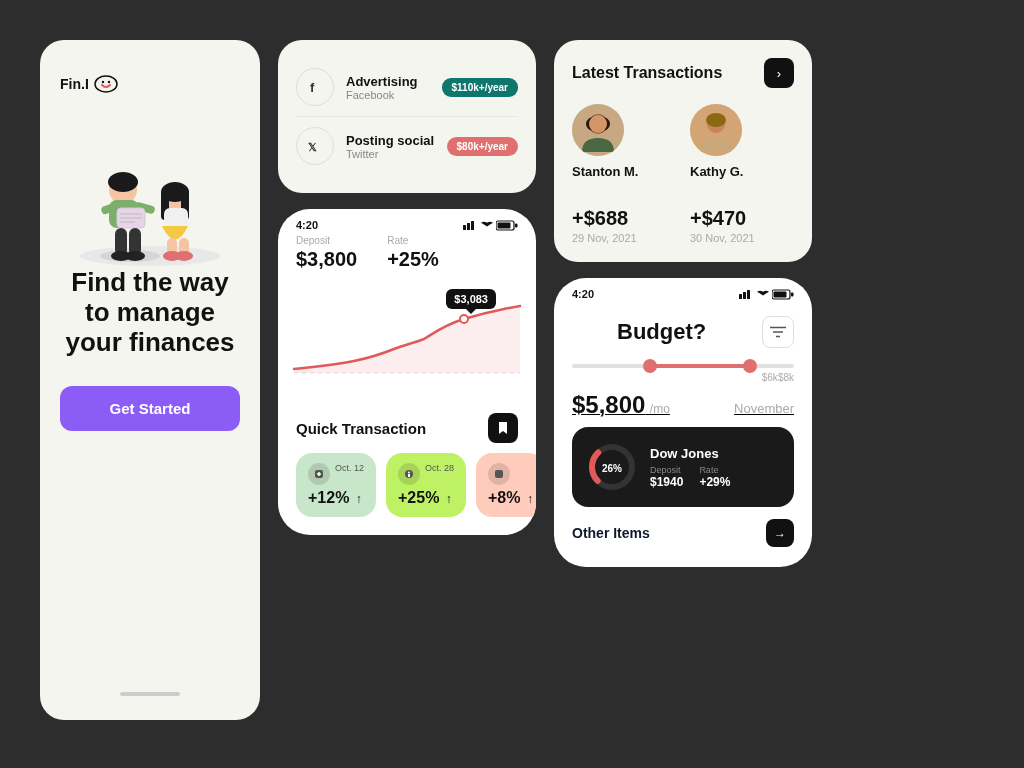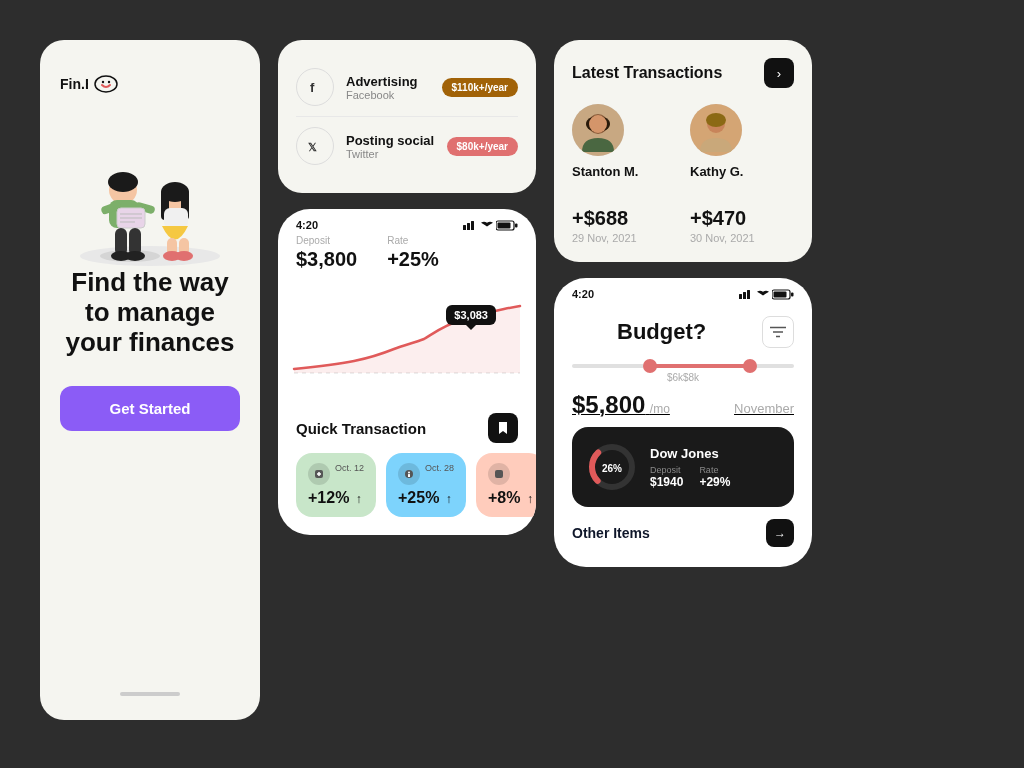--- a/index.html
+++ b/index.html
@@ -119,21 +119,21 @@
     .social-info { flex: 1; }
     .social-title { font-size: 13px; font-weight: 700; color: #111; }
     .social-sub { font-size: 11px; color: #888; }
     .badge-pill {
       border-radius: 20px;
       padding: 4px 10px;
       font-size: 10px;
       font-weight: 700;
       color: #fff;
     }
-    .badge-red { background: #a16207; }
+    .badge-red { background: #0f766e; border-radius: 9px; }
     .badge-salmon { background: #e07070; }
 
     
     .card-activity {
       background: #fff;
       border-radius: 32px;
       padding: 0;
       overflow: hidden;
       position: relative;
     }
@@ -173,21 +173,21 @@
 
     
     .chart-area {
       position: relative;
       height: 120px;
       margin: 0 0 0;
       overflow: visible;
     }
     .chart-tooltip {
       position: absolute;
-      top: 24px;
+      top: 8px;
       right: 40px;
       background: #111;
       color: #fff;
       font-size: 11px;
       font-weight: 700;
       padding: 4px 8px;
       border-radius: 6px;
     }
     .chart-tooltip::after {
       content: '';
@@ -221,21 +221,21 @@
       padding: 0 18px 18px;
       overflow: hidden;
     }
     .tx-card {
       border-radius: 16px;
       padding: 10px 12px;
       min-width: 80px;
       flex-shrink: 0;
     }
     .tx-card-green { background: #c8e6c9; }
-    .tx-card-yellow { background: #7dd3fc; }
+    .tx-card-yellow { background: #bef264; }
     .tx-card-pink { background: #ffccbc; }
     .tx-card-top {
       display: flex;
       justify-content: space-between;
       align-items: flex-start;
       margin-bottom: 4px;
     }
     .tx-date { font-size: 9px; color: #555; font-weight: 500; }
     .tx-icon-small {
       width: 22px; height: 22px;
@@ -252,21 +252,20 @@
       display: flex;
       flex-direction: column;
       gap: 16px;
       width: 258px;
       flex-shrink: 0;
     }
 
     
     .card-transactions {
       padding: 18px;
-      border-radius: 25px;
     }
     .tx-header-row {
       display: flex;
       justify-content: space-between;
       align-items: center;
       margin-bottom: 16px;
     }
     .tx-header-title { font-size: 16px; font-weight: 700; color: #111; }
     .arrow-btn {
       width: 30px; height: 30px;
@@ -336,21 +335,21 @@
     .slider-thumb {
       position: absolute;
       width: 14px; height: 14px;
       background: #e07070;
       border-radius: 50%;
       top: -5px;
       transform: translateX(-50%);
     }
     .slider-labels {
       display: flex;
-      justify-content: center;
+      justify-content: flex-end;
       font-size: 10px;
       color: #aaa;
       margin-top: 2px;
     }
     .budget-amount-row {
       display: flex;
       justify-content: space-between;
       align-items: baseline;
       margin: 8px 0;
       text-decoration: underline;

